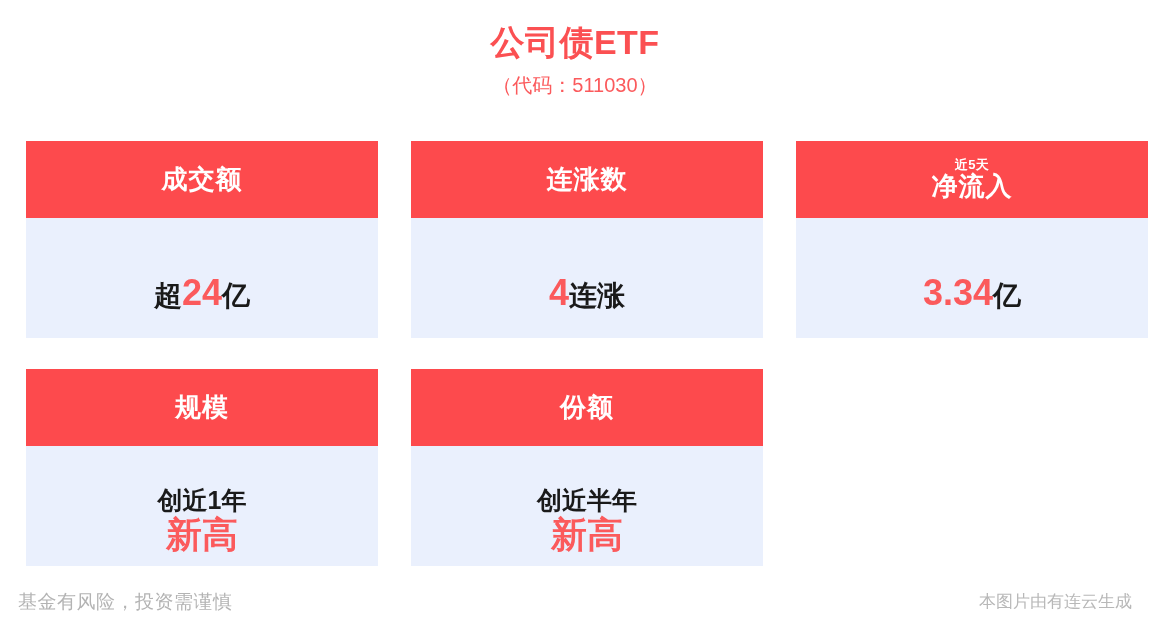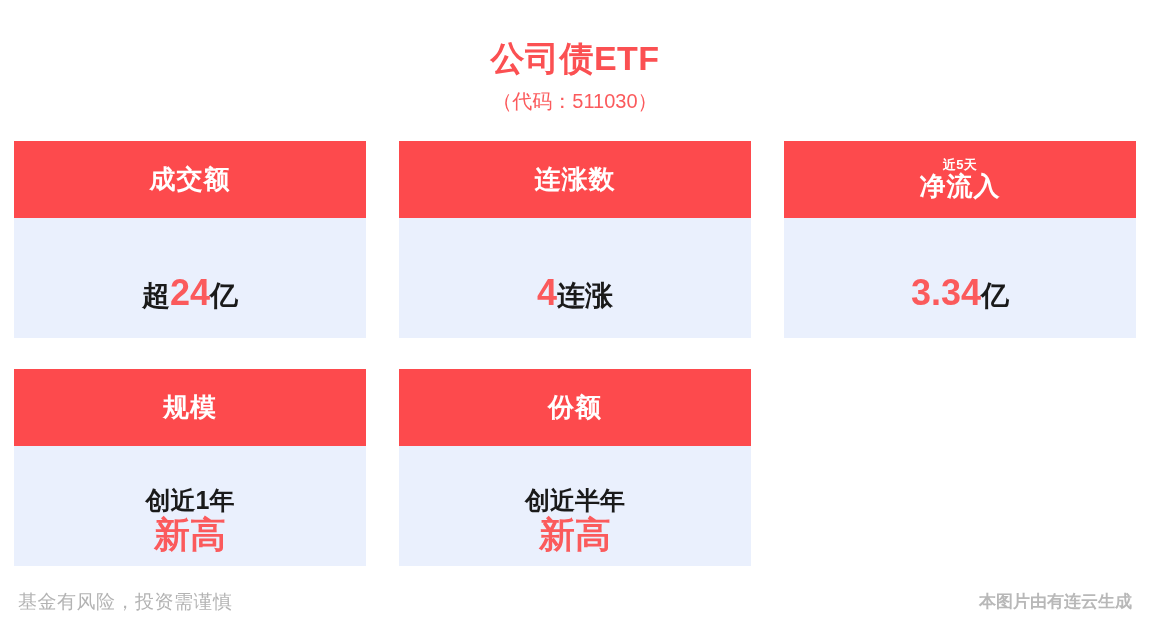--- a/index.html
+++ b/index.html
@@ -5,33 +5,33 @@
   * { margin:0; padding:0; box-sizing:border-box; }
   html, body {
     width:1150px; height:632px;
     background:#ffffff;
     font-family:"Liberation Sans","DejaVu Sans",sans-serif;
     overflow:hidden;
   }
   .page { position:relative; width:1150px; height:632px; }
 
   
-  .title-block { width:100%; text-align:center; padding-top:38px; }
+  .title-block { width:100%; text-align:center; padding-top:22px; }
   .main-title {
     font-size:34px; font-weight:bold; color:#fb5052;
     letter-spacing:0.5px; line-height:40px;
   }
   .sub-title {
     font-size:20px; font-weight:normal; color:#fb5a5c;
     line-height:34px; margin-top:6px;
   }
 
   
   .grid {
-    position:absolute; left:14px; top:141px;
+    position:absolute; left:26px; top:141px;
     width:1122px;
     display:grid;
     grid-template-columns:repeat(3,352px);
     grid-template-rows:197px 197px;
     column-gap:33px; row-gap:31px;
   }
   .card { display:flex; flex-direction:column; overflow:hidden; }
 
   .card-head {
     height:77px; background:#fd4a4d; color:#ffffff;
@@ -60,21 +60,21 @@
   .footer {
     position:absolute; left:0; bottom:0;
     width:1150px; height:60px;
     padding:0 18px;
     display:flex; align-items:center; justify-content:space-between;
   }
   .disclaimer {
     font-size:19px; color:#b3b3b3; font-weight:normal;
     letter-spacing:0.5px;
   }
-  .attribution { text-align:right; color:#b8b8b8; font-size:17px; line-height:1.25;font-weight:bold; }
+  .attribution { text-align:right; color:#b8b8b8; font-size:17px; line-height:1.25; }
   .attribution div { display:block; }
 </style>
 </head>
 <body>
 
 <div class="page">
 
   <div class="title-block">
     <div class="main-title">公司债ETF</div>
     <div class="sub-title">（代码：511030）</div>

